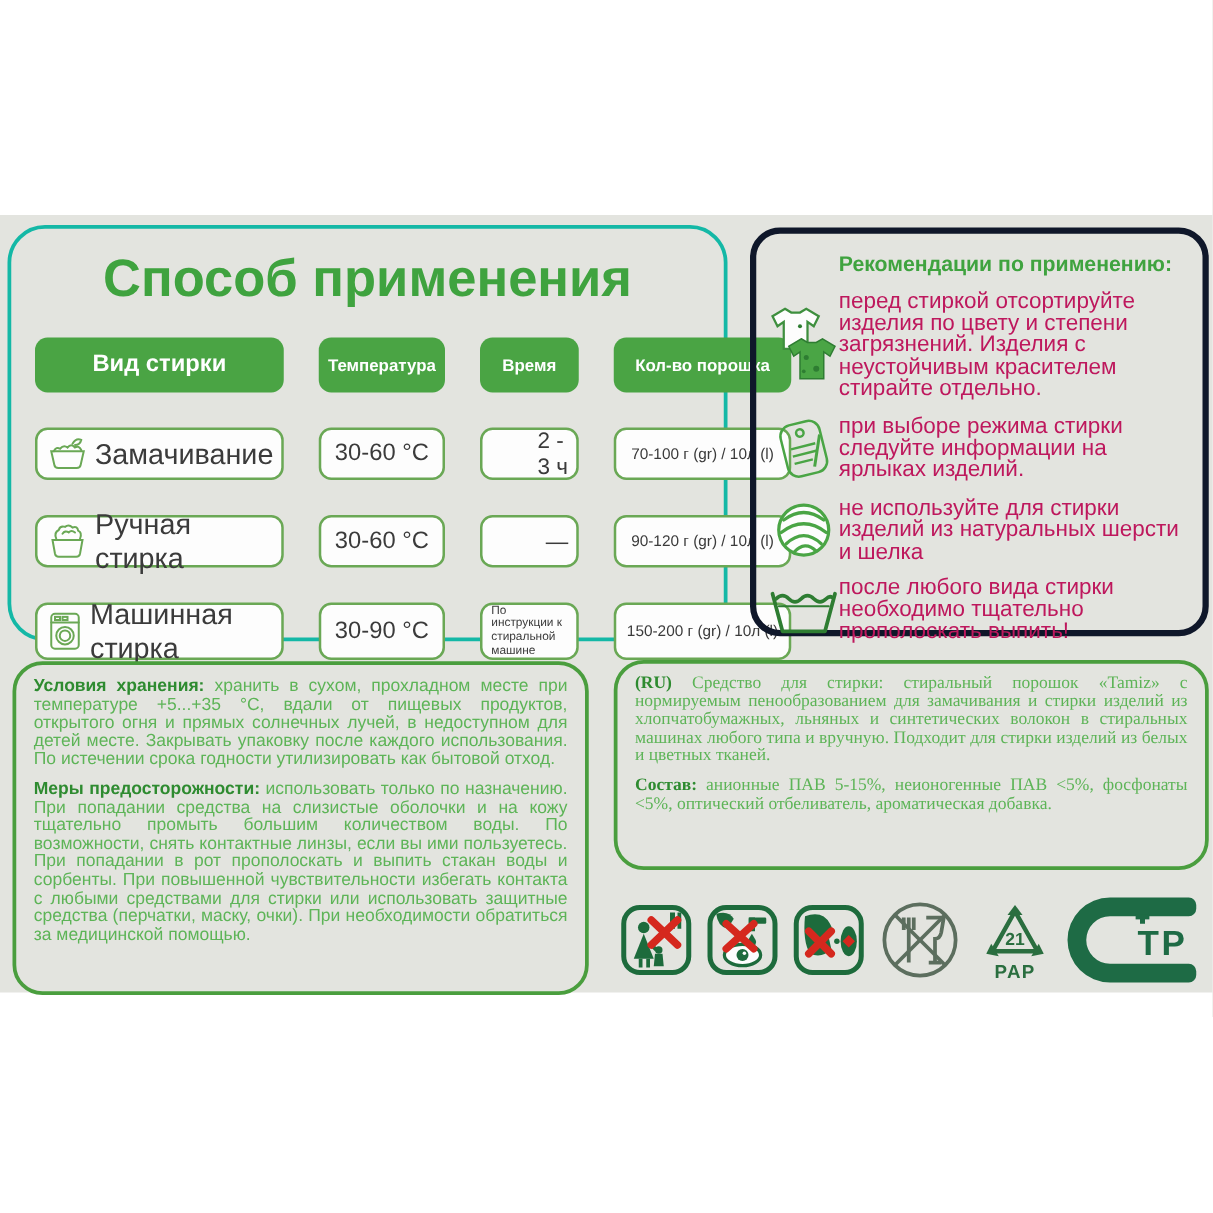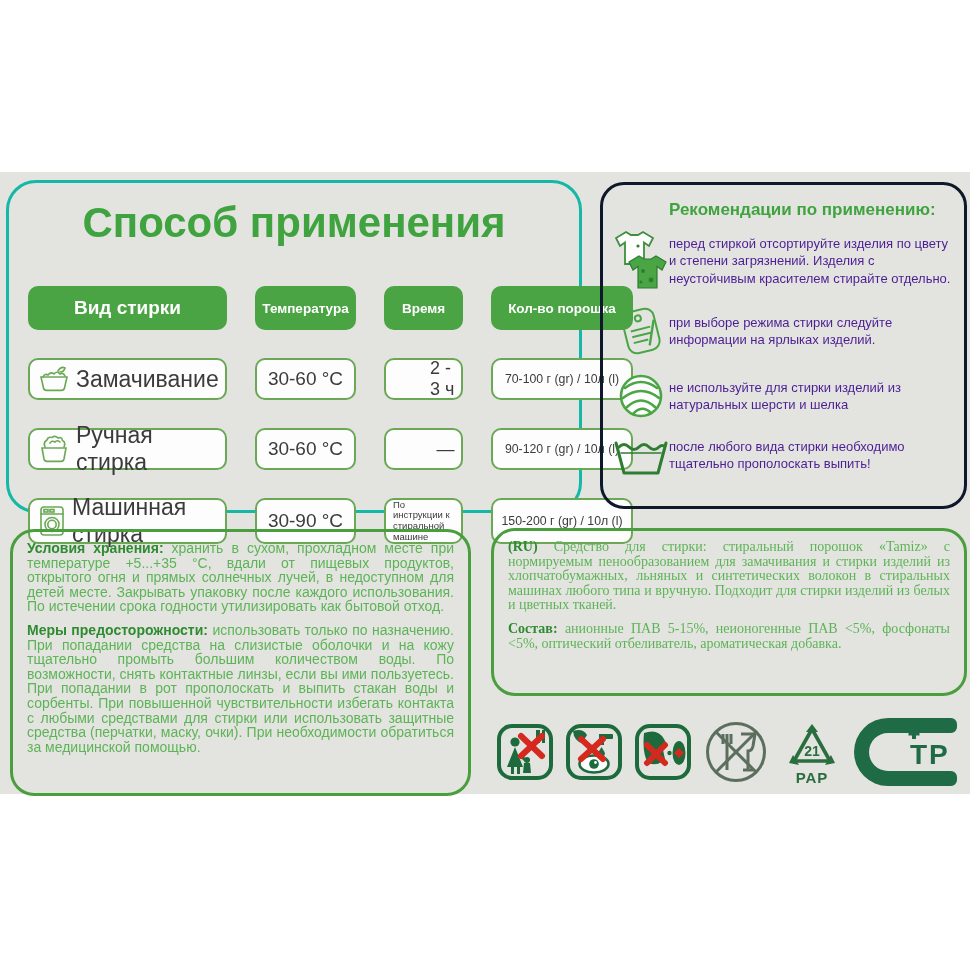--- a/index.html
+++ b/index.html
@@ -13,21 +13,21 @@
   
   .usage-box{
     position:absolute;left:6px;top:180px;width:576px;height:333px;
     border:3px solid #14b8a6;border-radius:30px;box-sizing:border-box;
   }
   .usage-title{
     margin:0;text-align:center;margin-top:16px;
     font-size:42px;font-weight:700;color:#3fa33f;letter-spacing:0px;
   }
   .usage-table{
-    position:absolute;left:19px;top:103px;
+    position:absolute;left:19px;top:87px;
     display:grid;grid-template-columns:199px 101px 79px 142px;
     grid-template-rows:44px 42px 42px 46px;column-gap:6px;row-gap:11px;gap:28px;
   }
   .hd{
     background:#4aa444;border-radius:10px;color:#ffffff;font-weight:700;
     display:flex;align-items:center;justify-content:center;text-align:center;
   }
   .hd.big{font-size:19px;}
   .hd.sm{font-size:13.5px;}
   .cell{
@@ -37,27 +37,27 @@
   .cell.lbl{justify-content:flex-start;padding-left:8px;gap:6px;font-size:23px;}
   .cell.tmp{font-size:19px;}
   .cell.time{font-size:18px;padding-left:44px;}
   .cell.time.small{font-size:9.5px;line-height:1.12;justify-content:flex-start;text-align:left;padding-left:7px;padding-right:4px;}
   .cell.amt{font-size:12.3px;white-space:nowrap;}
   .rowicon{flex:0 0 auto;display:flex;}
 
   
   .reco-box{
     position:absolute;left:600px;top:182px;width:367px;height:327px;
-    border:3px solid #0f172a;border-radius:24px;box-sizing:border-box;
+    border:5px solid #0f172a;border-radius:24px;box-sizing:border-box;
     padding:15px 12px 4px 10px;
   }
   .reco-title{margin:0 0 10px 56px;font-size:17px;font-weight:700;color:#3fa33f;}
   .reco-item{display:flex;align-items:center;margin-bottom:11px;}
   .reco-item .ric{flex:0 0 56px;display:flex;justify-content:center;}
-  .reco-item .rtx{font-size:13px;line-height:17.5px;color:#4c1d95;}
+  .reco-item .rtx{font-size:18px;line-height:17.5px;color:#be185d;}
 
   
   .txt-box{
     position:absolute;border:3px solid #4a9e3e;border-radius:24px;box-sizing:border-box;
     padding:9px 14px;color:#5db457;font-size:14px;line-height:14.6px;
   }
   .txt-box p{margin:0;text-align:justify;}
   .txt-box p + p{margin-top:9px;}
   .txt-box b{color:#2e8b30;}
   .storage-box{left:10px;top:529px;width:461px;height:267px;}

